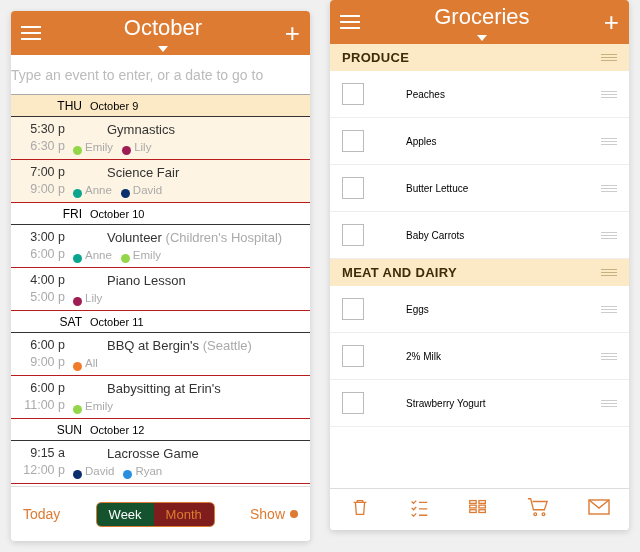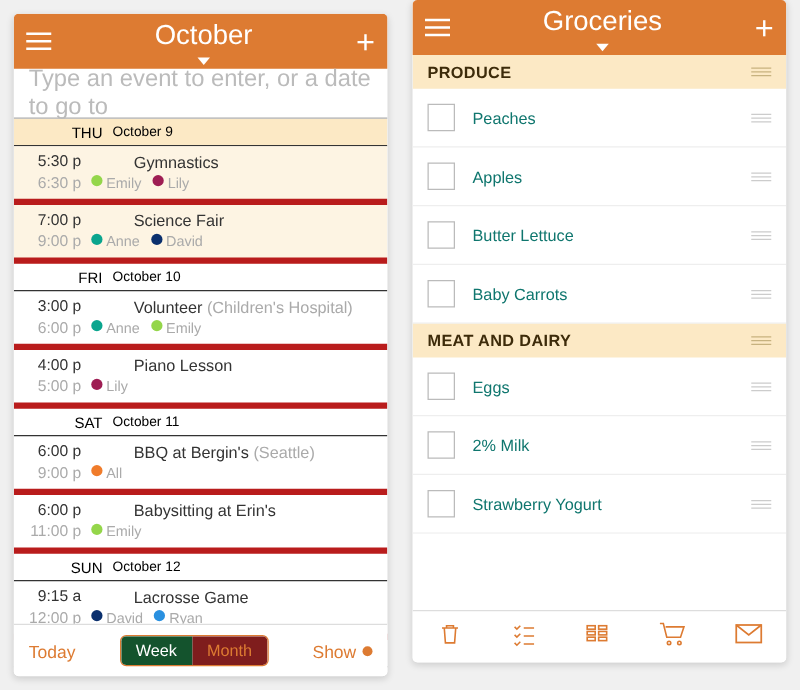--- a/index.html
+++ b/index.html
@@ -6,53 +6,53 @@
   body { background: #f0f0f0; font-family: -apple-system, Helvetica, Arial, sans-serif; width: 640px; height: 552px; position: relative; }
   .phone { position: absolute; width: 299px; height: 530px; background: #fff; border-radius: 4px; overflow: hidden; box-shadow: 0 2px 6px rgba(0,0,0,.15); }
   .phone.left { left: 11px; top: 11px; }
   .phone.right { left: 330px; top: 0; }
   .header { background: #dd7b32; height: 44px; display: flex; align-items: center; justify-content: space-between; padding: 0 10px; color: #fff; }
   .hamburger { display: flex; flex-direction: column; gap: 4px; }
   .hamburger span { display: block; width: 20px; height: 2px; background: #fff; }
   .title { font-size: 22px; font-weight: 400; display: flex; align-items: center; gap: 5px; flex-direction: column; }
   .title .chev { width: 0; height: 0; border-left: 5px solid transparent; border-right: 5px solid transparent; border-top: 6px solid #fff; }
   .plus { font-size: 26px; font-weight: 200; line-height: 1; }
-  .input-bar { height: 40px; padding: 0 12px; display: flex; align-items: center; color: #bbb; font-size: 19px; border-bottom: 1px solid #aaa; }
+  .input-bar { height: 40px; padding: 0 0; display: flex; align-items: center; color: #bbb; font-size: 14px; border-bottom: 1px solid #aaa; }
   .cal-body { overflow: hidden; }
   .day-hdr { display: flex; border-bottom: 1px solid #333; font-size: 13px; height: 22px; align-items: center; }
   .day-hdr.today { background: #fce9c5; border-bottom-color: #333; }
   .day-hdr .dow { width: 79px; text-align: right; padding-right: 8px; font-weight: 400; color: #000; font-size: 12px; }
   .day-hdr .date { flex: 1; font-size: 11px; color: #000; }
-  .evt { display: flex; border-bottom: 5px solid #b91c1c; font-size: 12.5px; }
+  .evt { display: flex; border-bottom: 1px solid #b91c1c; font-size: 12.5px; }
   .evt.today { background: #fdf4e3; }
   .evt .times { width: 62px; text-align: right; padding: 4px 8px 4px 0; line-height: 1.35; }
   .evt .t1 { color: #333; }
   .evt .t2 { color: #aaa; }
   .evt .body { flex: 1; padding: 4px 0; line-height: 1.35; }
   .evt .ttl { color: #333; font-size: 13px; margin-left: 34px; }
   .evt .ttl .loc { color: #aaa; }
-  .evt .ppl { display: flex; align-items: flex-start; gap: 3px; margin-top: 1px; font-size: 11.5px; }
+  .evt .ppl { display: flex; align-items: flex-end; gap: 3px; margin-top: 1px; font-size: 11.5px; }
   .dot { width: 9px; height: 9px; border-radius: 50%; display: inline-block; }
   .pname { color: #aaa; margin-right: 6px; }
-  .footer-cal { position: absolute; bottom: 0; left: 0; right: 0; height: 42px; background: #fff; border-top: 1px solid #ddd; display: flex; align-items: center; justify-content: space-between; padding: 0 12px; }
+  .footer-cal { position: absolute; bottom: 0; left: 0; right: 0; height: 55px; background: #fff; border-top: 1px solid #ddd; display: flex; align-items: center; justify-content: space-between; padding: 0 12px; }
   .today-btn { color: #dd7b32; font-size: 14px; }
   .seg { display: flex; border: 1px solid #dd7b32; border-radius: 5px; overflow: hidden; font-size: 13px; }
   .seg div { padding: 4px 12px; }
   .seg .active { background: #14532d; color: #fff; }
   .seg .inactive { background: #7f1d1d; color: #dd7b32; }
   .show-btn { color: #dd7b32; font-size: 14px; display: flex; align-items: center; gap: 5px; }
   .show-btn .dot { background: #dd7b32; width: 8px; height: 8px; }
   .list-body { overflow: hidden; }
   .sect { background: #fce9c5; padding: 6px 12px; font-weight: bold; font-size: 13px; color: #3d2b0a; display: flex; justify-content: space-between; align-items: center; letter-spacing: .3px; }
   .drag { display: flex; flex-direction: column; gap: 2px; }
   .drag span { display: block; width: 16px; height: 1px; background: #c7b27f; }
   .drag.g span { background: #ccc; }
   .item { display: flex; align-items: center; padding: 0 12px; height: 47px; border-bottom: 1px solid #eee; }
   .cb { width: 22px; height: 22px; border: 1px solid #bbb; margin-right: 14px; flex-shrink: 0; }
-  .item .lbl { flex: 1; font-size: 13px; color: #0f766e; }
+  .item .lbl { flex: 1; font-size: 10px; color: #000000; margin-left: 28px; }
   .footer-list { position: absolute; bottom: 0; left: 0; right: 0; height: 42px; background: #fff; border-top: 1px solid #ddd; display: flex; align-items: center; justify-content: space-around; color: #dd7b32; font-size: 20px; }
   .footer-list svg { stroke: #dd7b32; fill: none; stroke-width: 1.4; }
 </style>
 </head>
 <body>
 
 <div class="phone left">
   <div class="header">
     <div class="hamburger">
         <span></span>

